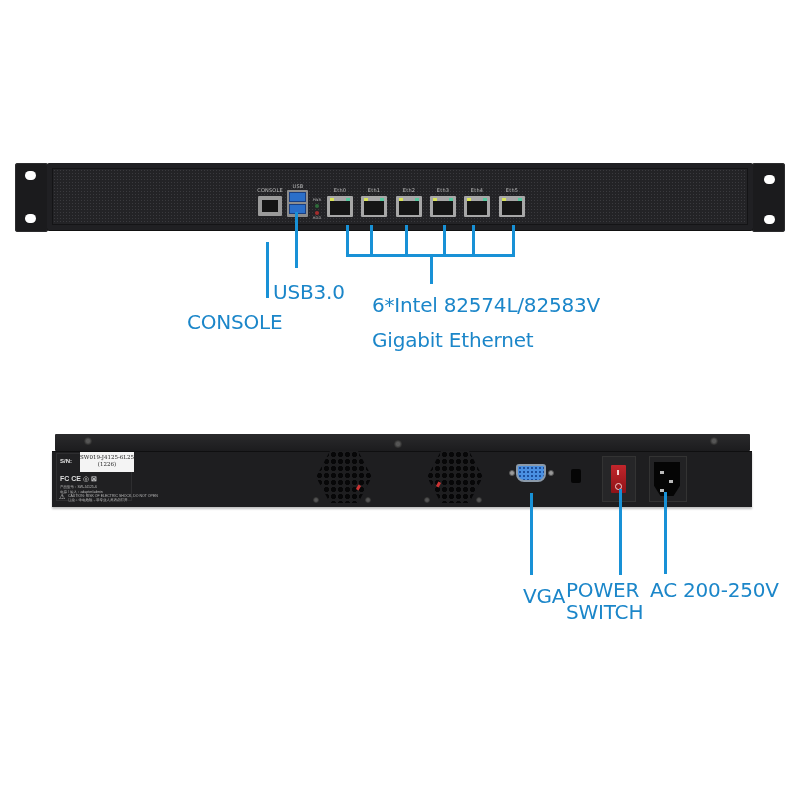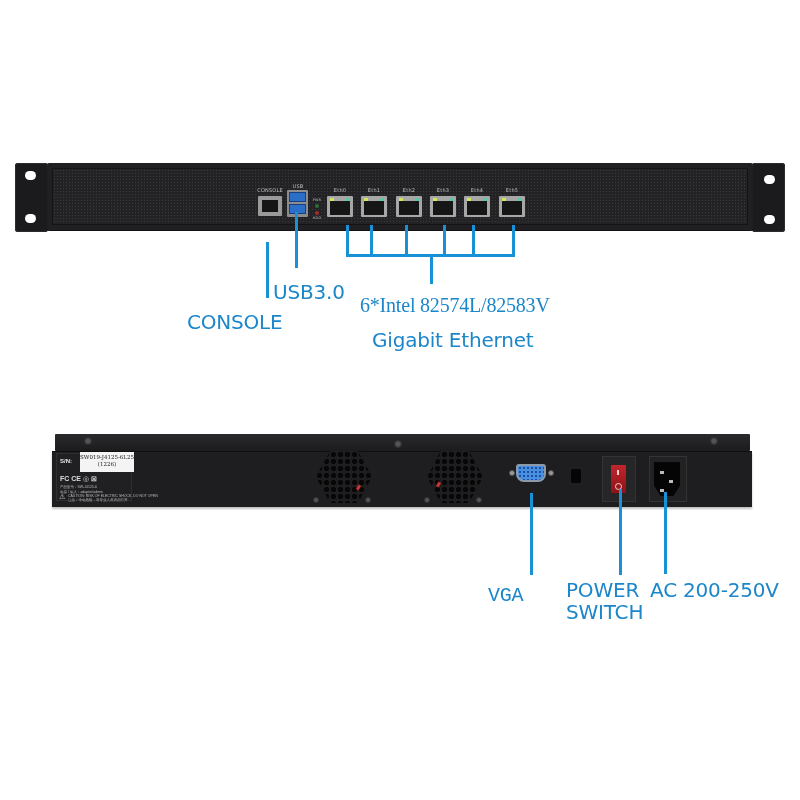--- a/index.html
+++ b/index.html
@@ -212,21 +212,21 @@
   <div class="vline" style="left:405px;top:225px;height:32px;"></div>
   <div class="vline" style="left:443px;top:225px;height:32px;"></div>
   <div class="vline" style="left:472px;top:225px;height:32px;"></div>
   <div class="vline" style="left:512px;top:225px;height:32px;"></div>
   <div class="hline" style="left:346px;top:254px;width:169px;"></div>
   <div class="vline" style="left:430px;top:254px;height:30px;"></div>
 </div>
 
 <div class="callout-text" style="left:273px;top:281px;">USB3.0</div>
 <div class="callout-text" style="left:187px;top:311px;">CONSOLE</div>
-<div class="callout-text" style="left:360px;top:294px;font-family:Liberation Serif, serif;">6*Intel 82574L/82583V</div>
+<div class="callout-text" style="left:372px;top:294px;">6*Intel 82574L/82583V</div>
 <div class="callout-text" style="left:372px;top:329px;">Gigabit Ethernet</div>
 
 <div>
   <div class="rear-top"></div>
   <div class="screw" style="left:84px;top:437px;"></div>
   <div class="screw" style="left:394px;top:440px;"></div>
   <div class="screw" style="left:710px;top:437px;"></div>
 
   <div class="rear-body"></div>
 
@@ -270,16 +270,16 @@
   <div class="pin" style="left:669px;top:480px;"></div>
   <div class="pin" style="left:660px;top:489px;"></div>
 </div>
 
 <div>
   <div class="vline" style="left:530px;top:493px;height:82px;"></div>
   <div class="vline" style="left:619px;top:489px;height:86px;"></div>
   <div class="vline" style="left:664px;top:492px;height:82px;"></div>
 </div>
 
-<div class="callout-text" style="left:488px;top:585px;font-family:Liberation Mono, monospace;">VGA</div>
+<div class="callout-text" style="left:523px;top:585px;">VGA</div>
 <div class="callout-text" style="left:566px;top:579px;">POWER</div>
 <div class="callout-text" style="left:566px;top:601px;">SWITCH</div>
 <div class="callout-text" style="left:650px;top:579px;">AC 200-250V</div>
 
 </body></html>

